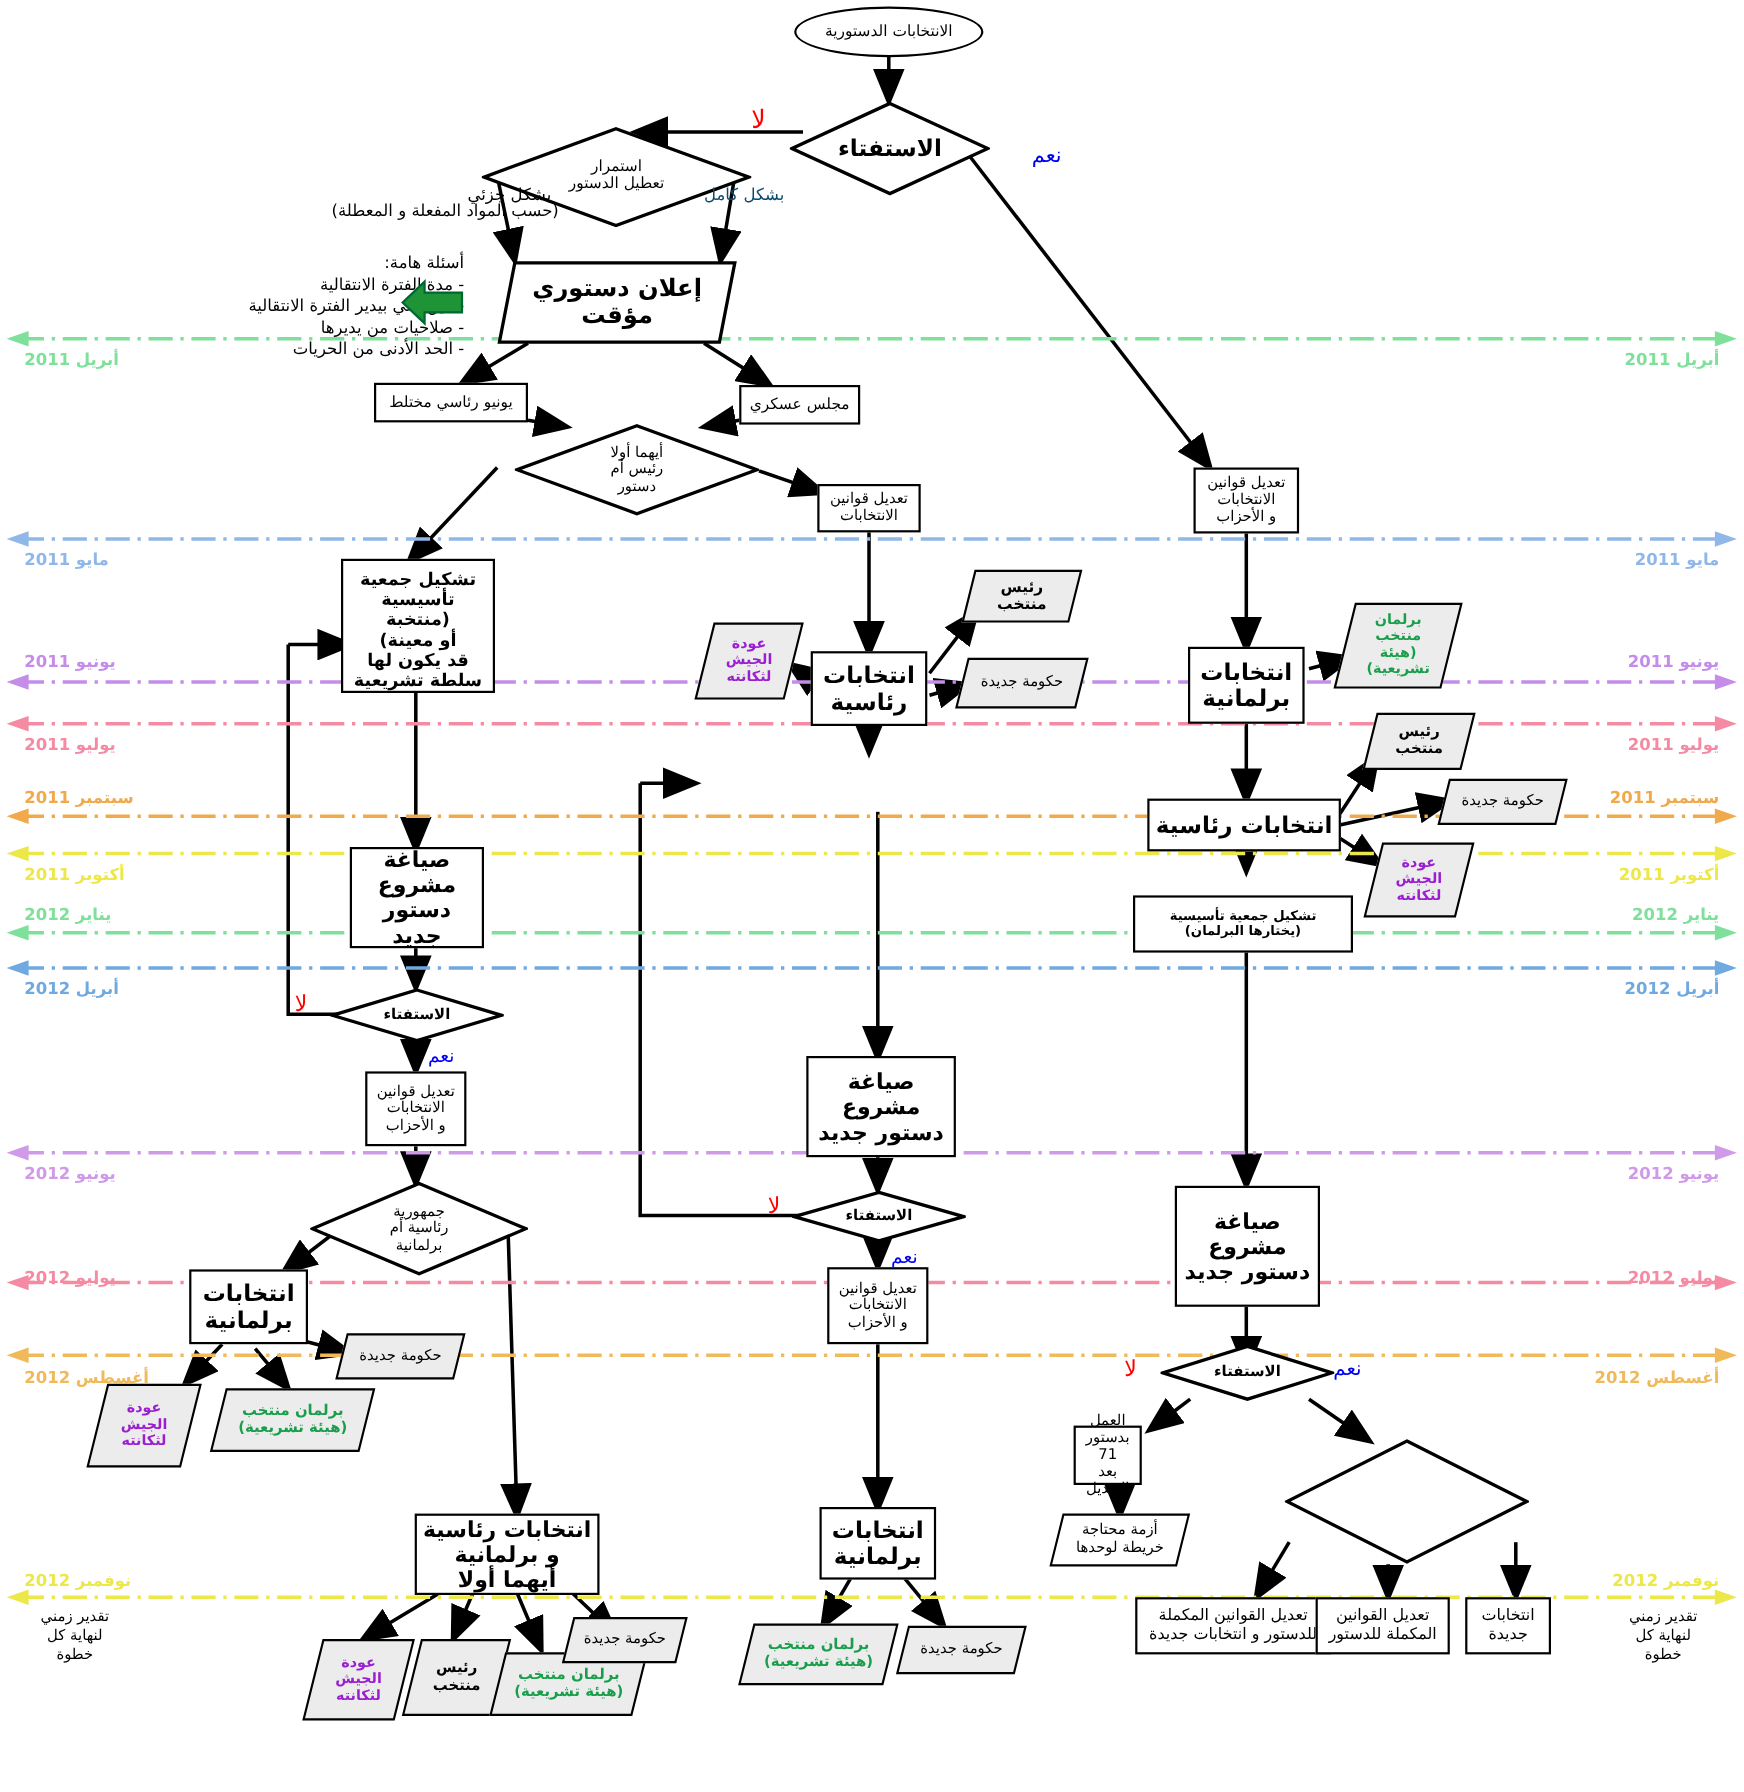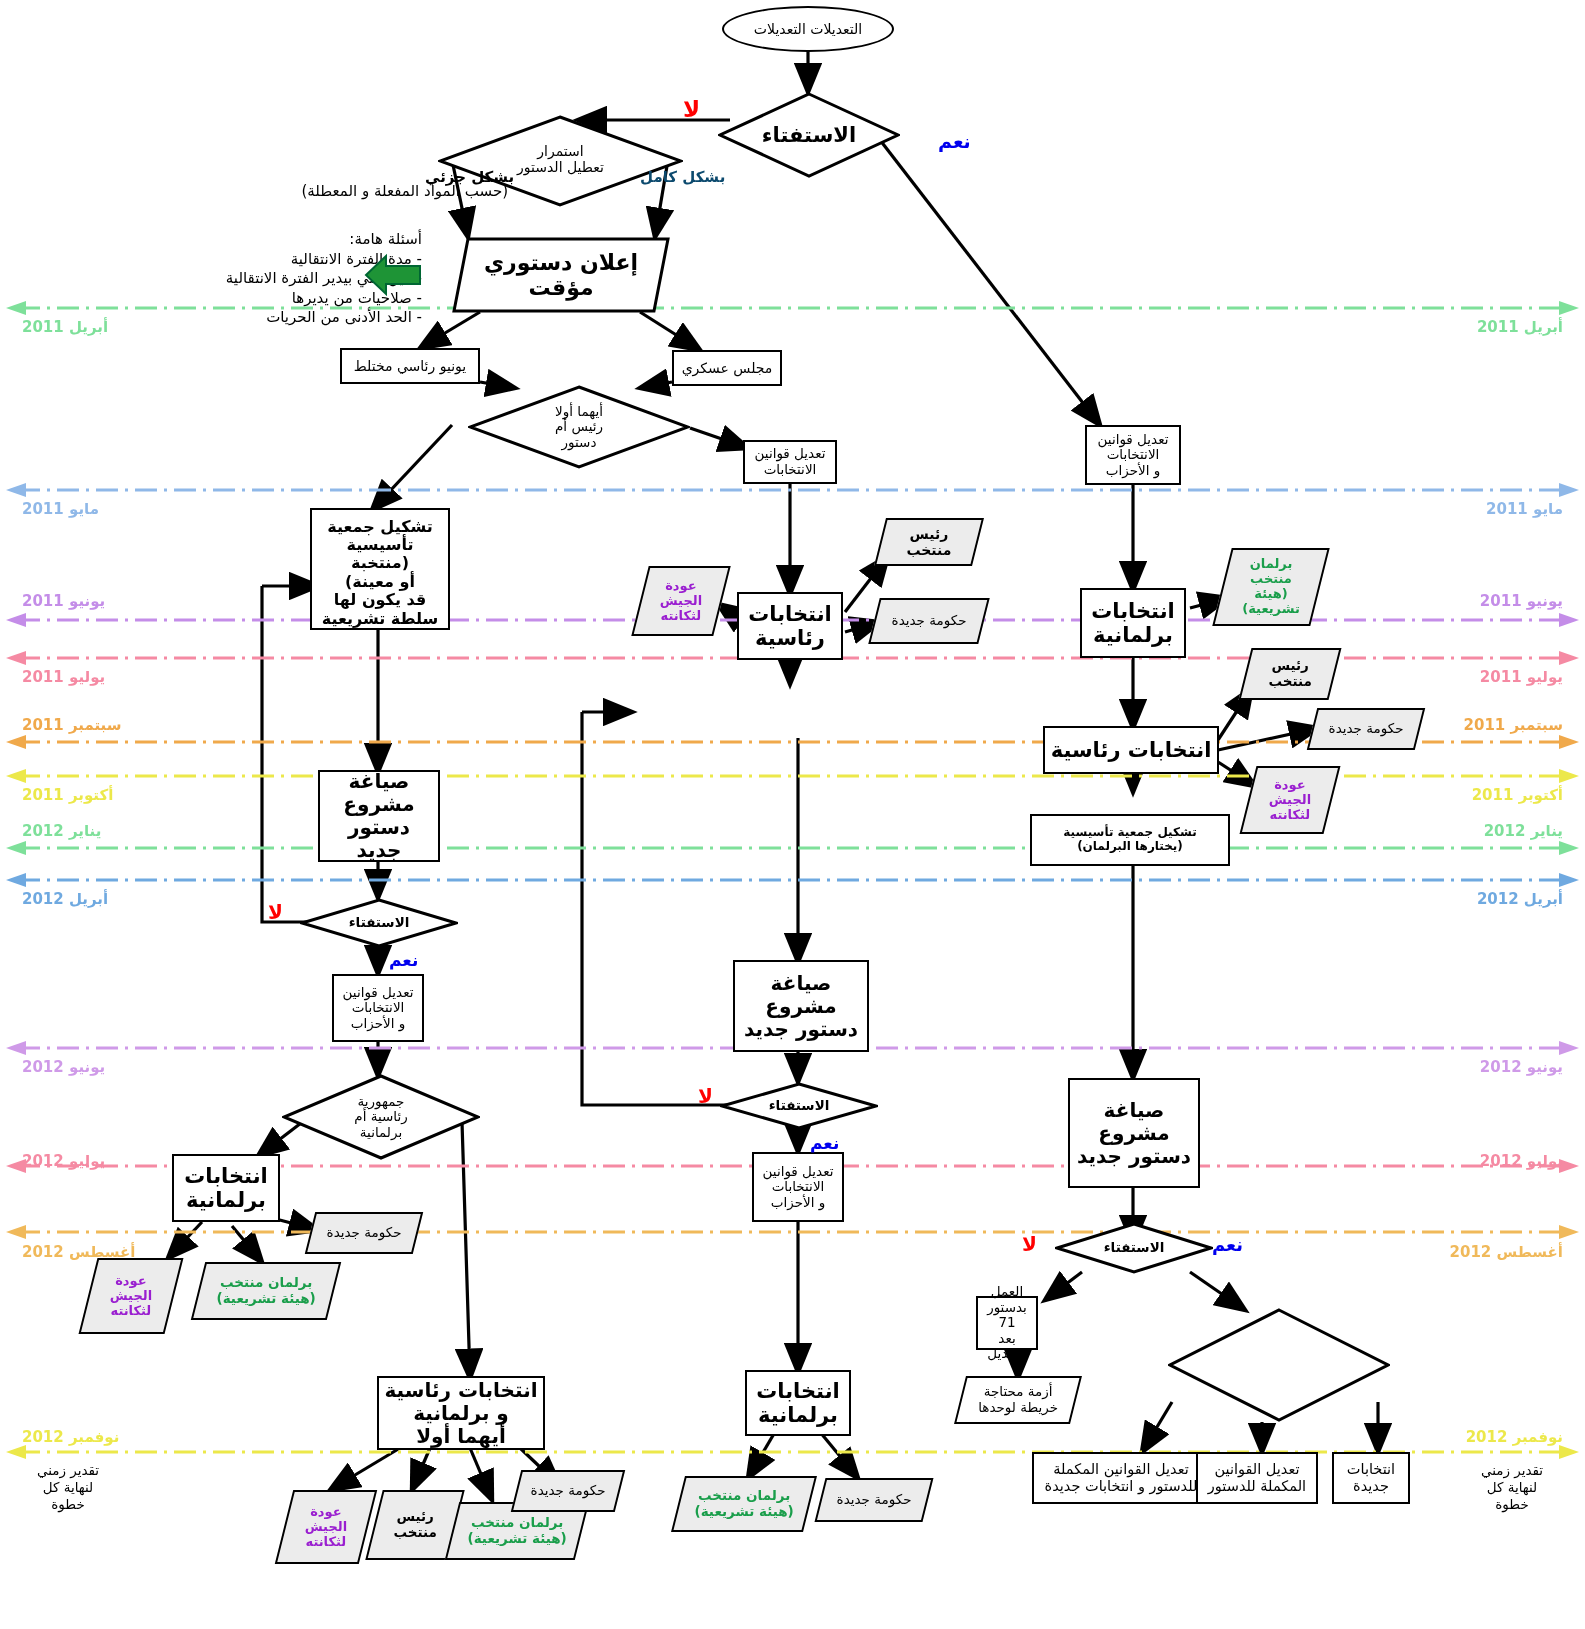--- a/index.html
+++ b/index.html
@@ -20,21 +20,21 @@
   .para > span{transform:skewX(14deg);}
   .diamond{border:none;background:transparent;}
   .diamond .dlabel{position:relative;z-index:2;}
   .dshape{position:absolute;left:0;top:0;width:100%;height:100%;z-index:1;}
 
   .trap{border:none;background:transparent;}
   .tshape{position:absolute;left:0;top:0;width:100%;height:100%;z-index:1;}
   .trap .tlabel{position:relative;z-index:2;}
 
   .tl-label{position:absolute;font-weight:bold;font-size:15px;white-space:nowrap;z-index:4;}
-  .edge-label{position:absolute;font-weight:bold;z-index:6;white-space:nowrap;}
+  .edge-label{position:absolute;font-weight:normal;z-index:6;white-space:nowrap;}
   .note{position:absolute;font-size:15px;line-height:1.3;text-align:right;
         white-space:pre-line;z-index:4;color:#000;}
   .green-arrow{position:absolute;z-index:4;}
   .foot{position:absolute;font-size:13.5px;line-height:1.25;text-align:center;
         white-space:pre-line;z-index:4;}
   .c-green{color:#1a9e4b;}
   .c-purple{color:#9a1fd0;}
   .c-red{color:#ff0000;}
   .c-blue{color:#0000ee;}
 </style>
@@ -190,21 +190,21 @@
       <path d="M332,922 L262,922 L262,586"></path>
       <path d="M752,1105 L582,1105 L582,712"></path>
     </g>
     <g fill="none" stroke="#000" stroke-width="3.2" marker-end="url(#ah)">
       <path d="M262,586 L318,586"></path>
       <path d="M582,712 L632,712"></path>
     </g>
   </svg>
 
   <div class="node oval" style="left:722px;top:6px;width:172px;height:46px;font-size:14px;">
-    <span>التعديلات التعديلات</span>
+    <span>الانتخابات الدستورية</span>
   </div>
 
   <div class="node diamond" style="left:718px;top:92px;width:182px;height:86px;font-size:21px;font-weight:bold;">
     <svg class="dshape" viewBox="0 0 182 86" preserveAspectRatio="none">
         <polygon points="91,2 180,43 91,84 2,43" fill="#fff" stroke="#000" stroke-width="3"></polygon>
       </svg>
     <span class="dlabel">الاستفتاء</span>
   </div>
 
   <div class="node trap" style="left:452px;top:237px;width:218px;height:76px;font-size:22px;font-weight:bold;white-space:pre-line;">

